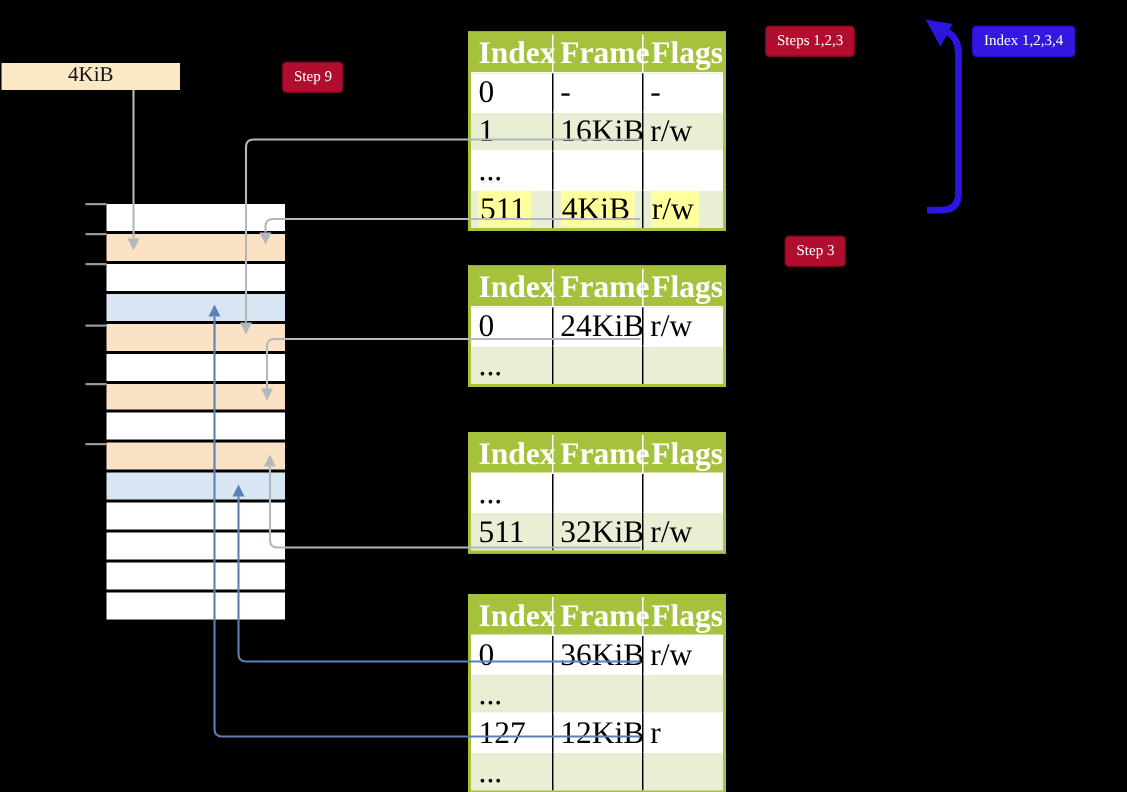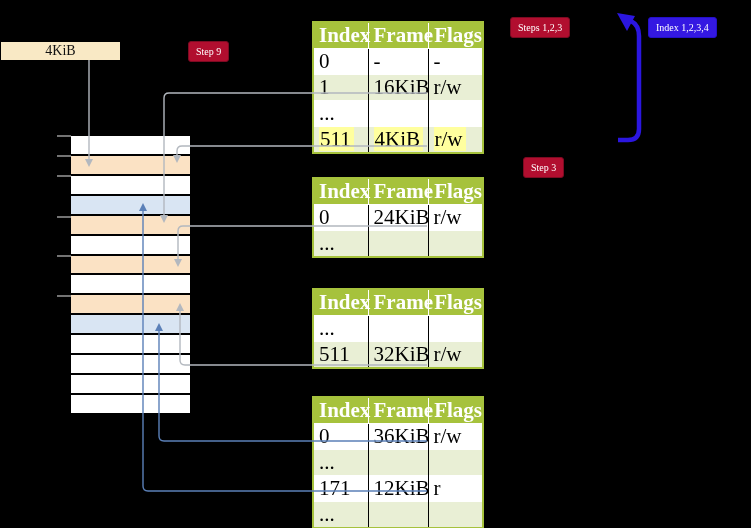--- a/index.html
+++ b/index.html
@@ -187,21 +187,21 @@
       <td>0</td>
       <td>36KiB</td>
       <td>r/w</td>
     </tr>
     <tr>
       <td>...</td>
       <td></td>
       <td></td>
     </tr>
     <tr>
-      <td>171</td>
+      <td>127</td>
       <td>12KiB</td>
       <td>r</td>
     </tr>
     <tr>
       <td>...</td>
       <td></td>
       <td></td>
     </tr>
   </tbody>
 </table>

